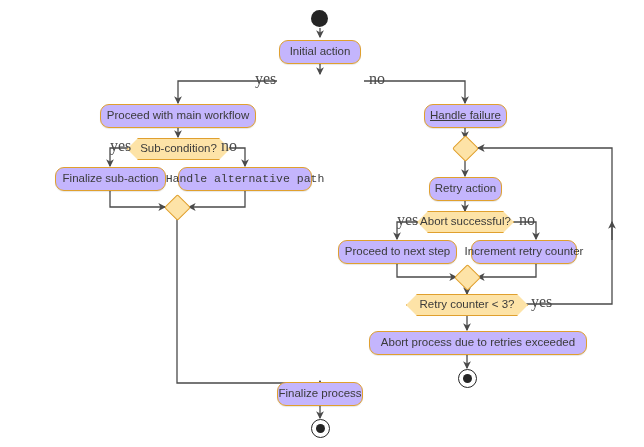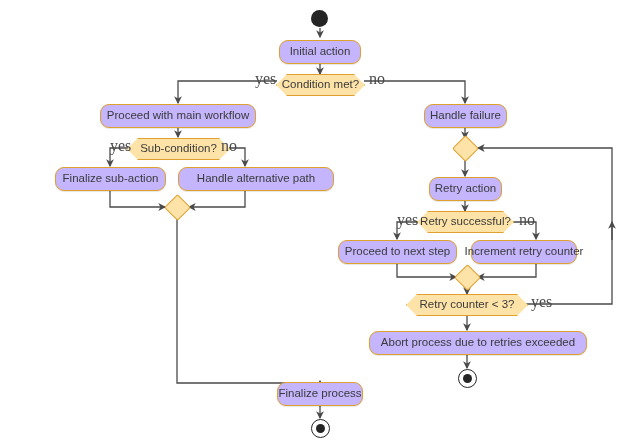--- a/index.html
+++ b/index.html
@@ -149,54 +149,51 @@
       <path d="M 320 405 L 320 418" marker-end="url(#arrow)"></path>
     </g>
   </svg>
 
   <div class="node start-node" style="left:311px; top:10px;"></div>
 
   <div class="node action" style="left:279px; top:40px; width:82px;">
     <span>Initial action</span>
   </div>
 
-  <div class="node decision" style="left:276px; top:74px; width:89px;">
-    <span>Condition met?</span>
-  </div>
 
   <div class="node action" style="left:100px; top:104px; width:156px;text-align:right;">
     <span>Proceed with main workflow</span>
   </div>
 
   <div class="node decision" style="left:127px; top:138px; width:103px;">
     <span>Sub-condition?</span>
   </div>
 
   <div class="node action" style="left:55px; top:167px; width:111px;">
     <span>Finalize sub-action</span>
   </div>
 
-  <div class="node action" style="left:178px; top:167px; width:156px;">
+  <div class="node action" style="left:178px; top:167px; width:134px;font-family:Liberation Mono, monospace;">
     <span>Handle alternative path</span>
   </div>
 
   <div class="node diamond" style="left:168px; top:198px;"></div>
 
-  <div class="node action" style="left:424px; top:104px; width:83px;">
+  <div class="node action" style="left:424px; top:104px; width:83px;text-decoration:underline;">
     <span>Handle failure</span>
   </div>
 
   <div class="node diamond" style="left:456px; top:139px;"></div>
 
   <div class="node action" style="left:429px; top:177px; width:73px;">
     <span>Retry action</span>
   </div>
 
   <div class="node decision" style="left:417px; top:211px; width:97px;">
-    <span>Retry successful?</span>
+    <span>Abort successful?</span>
   </div>
 
   <div class="node action" style="left:338px; top:240px; width:119px;">
     <span>Proceed to next step</span>
   </div>
 
   <div class="node action" style="left:471px; top:240px; width:106px;">
     <span>Increment retry counter</span>
   </div>
 

